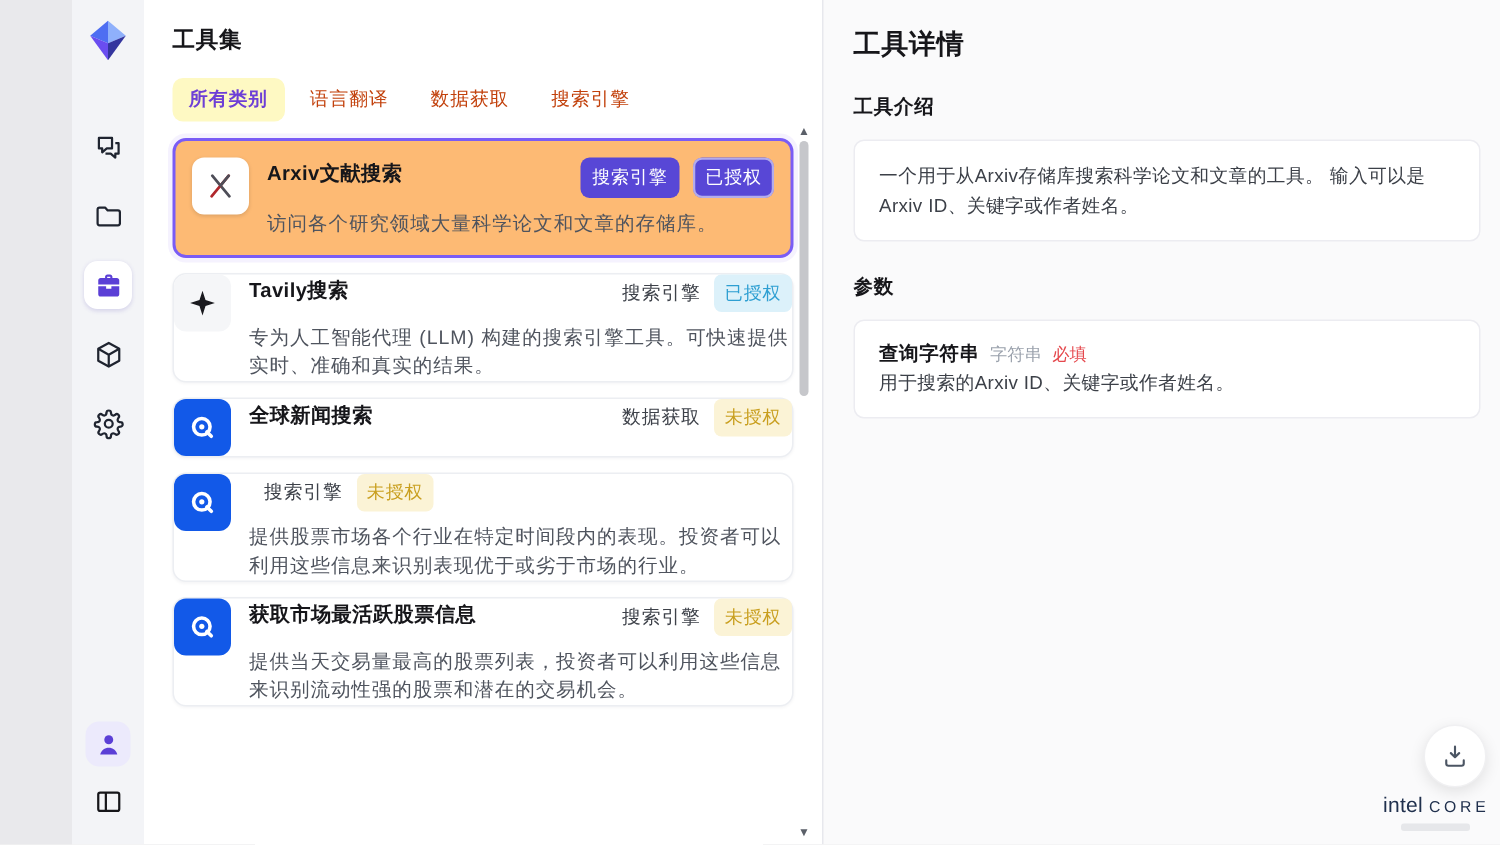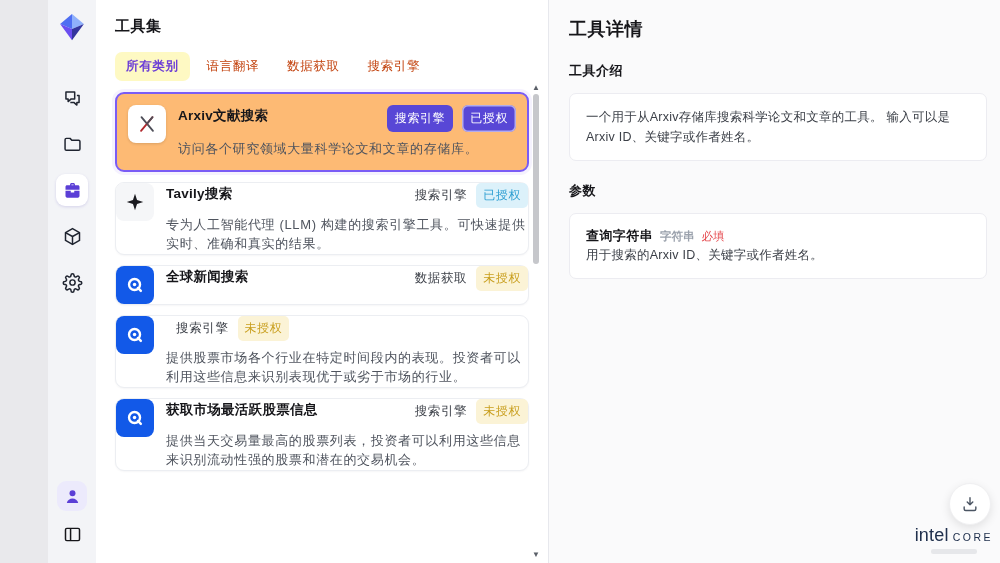--- a/index.html
+++ b/index.html
@@ -55,29 +55,29 @@
   .sb-thumb{position:absolute;top:2px;left:2px;width:6px;height:170px;background:#c6c7cb;border-radius:3px;}
 
   
   .details-panel{flex:1;border-left:1px solid #e7e8ed;background:#fafafb;box-sizing:border-box;padding:17px 20px;position:relative;}
   .details-title{font-size:18px;font-weight:700;margin:0;letter-spacing:.5px;}
   .section-heading{font-size:13px;font-weight:700;margin:21px 0 0;letter-spacing:.5px;}
   .detail-card{margin-top:13px;background:#fff;border:1px solid #ececf1;border-radius:7px;padding:13px 16px;}
   .detail-card p{margin:0;font-size:12.5px;color:#3c4048;line-height:1.6;letter-spacing:.02em;}
   .param-head{display:flex;align-items:baseline;gap:7px;}
   .param-name{font-size:13px;font-weight:700;letter-spacing:.03em;}
-  .param-type{font-size:11.5px;color:#9aa1ac;font-weight:bold;}
+  .param-type{font-size:11.5px;color:#9aa1ac;}
   .param-required{font-size:11.5px;color:#e5484d;}
   .param-desc{margin-top:9px;}
 
   .fab{position:absolute;right:16px;bottom:38px;width:42px;height:42px;border-radius:50%;background:#fff;
        border:1px solid #f0f0f2;box-shadow:0 3px 10px rgba(0,0,0,.10);display:flex;align-items:center;justify-content:center;cursor:pointer;}
   .fab svg{width:20px;height:20px;display:block;}
   .intel-brand{position:absolute;right:14px;bottom:9px;text-align:center;color:#20304d;}
-  .intel-word{font-size:18px;letter-spacing:.2px;}
+  .intel-word{font-size:14px;letter-spacing:.2px;}
   .core-word{font-size:10.5px;letter-spacing:2.5px;margin-left:4px;}
   .intel-sub{height:5px;width:46px;margin:3px auto 0;background:#d9dbe0;border-radius:2px;opacity:.6;}
 </style>
 </head>
 <body>
 
 <div class="app">
 
   <aside class="sidebar">
     <div class="logo">

